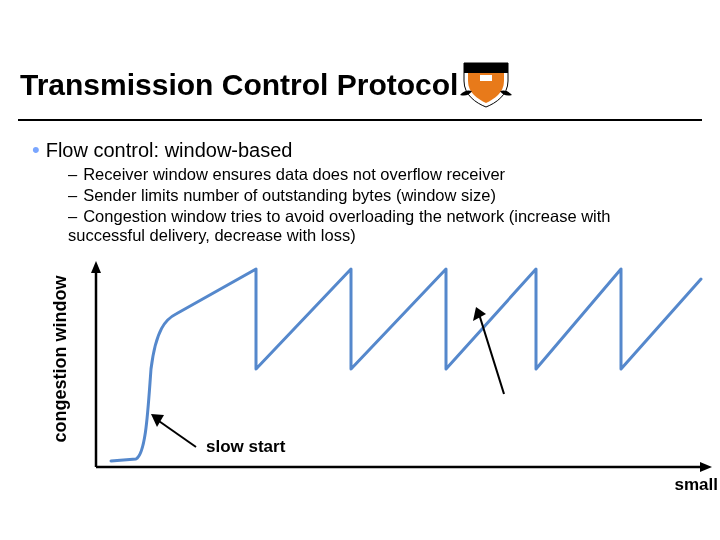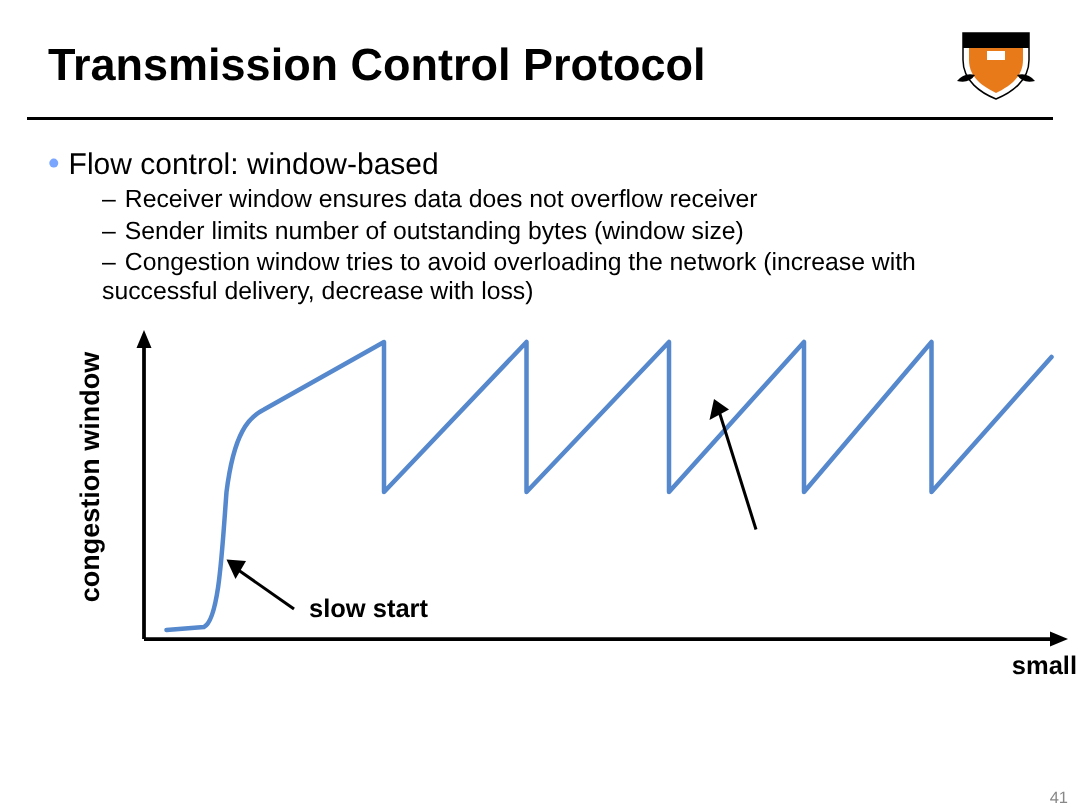--- a/index.html
+++ b/index.html
@@ -10,24 +10,24 @@
     font-family: Arial, Helvetica, sans-serif;
     position: relative;
     overflow: hidden;
   }
   .slide {
     width: 720px;
     height: 540px;
     position: relative;
   }
   .title-wrap {
-    padding: 18px 28px 8px 32px;
+    padding: 18px 28px 8px 20px;
     display: flex;
     align-items: center;
-    justify-content: space-between;
+    margin-top: 41px;
   }
   .title {
     font-size: 30px;
     font-weight: bold;
     color: #000;
   }
   .crest {
     width: 56px;
     height: 52px;
   }

